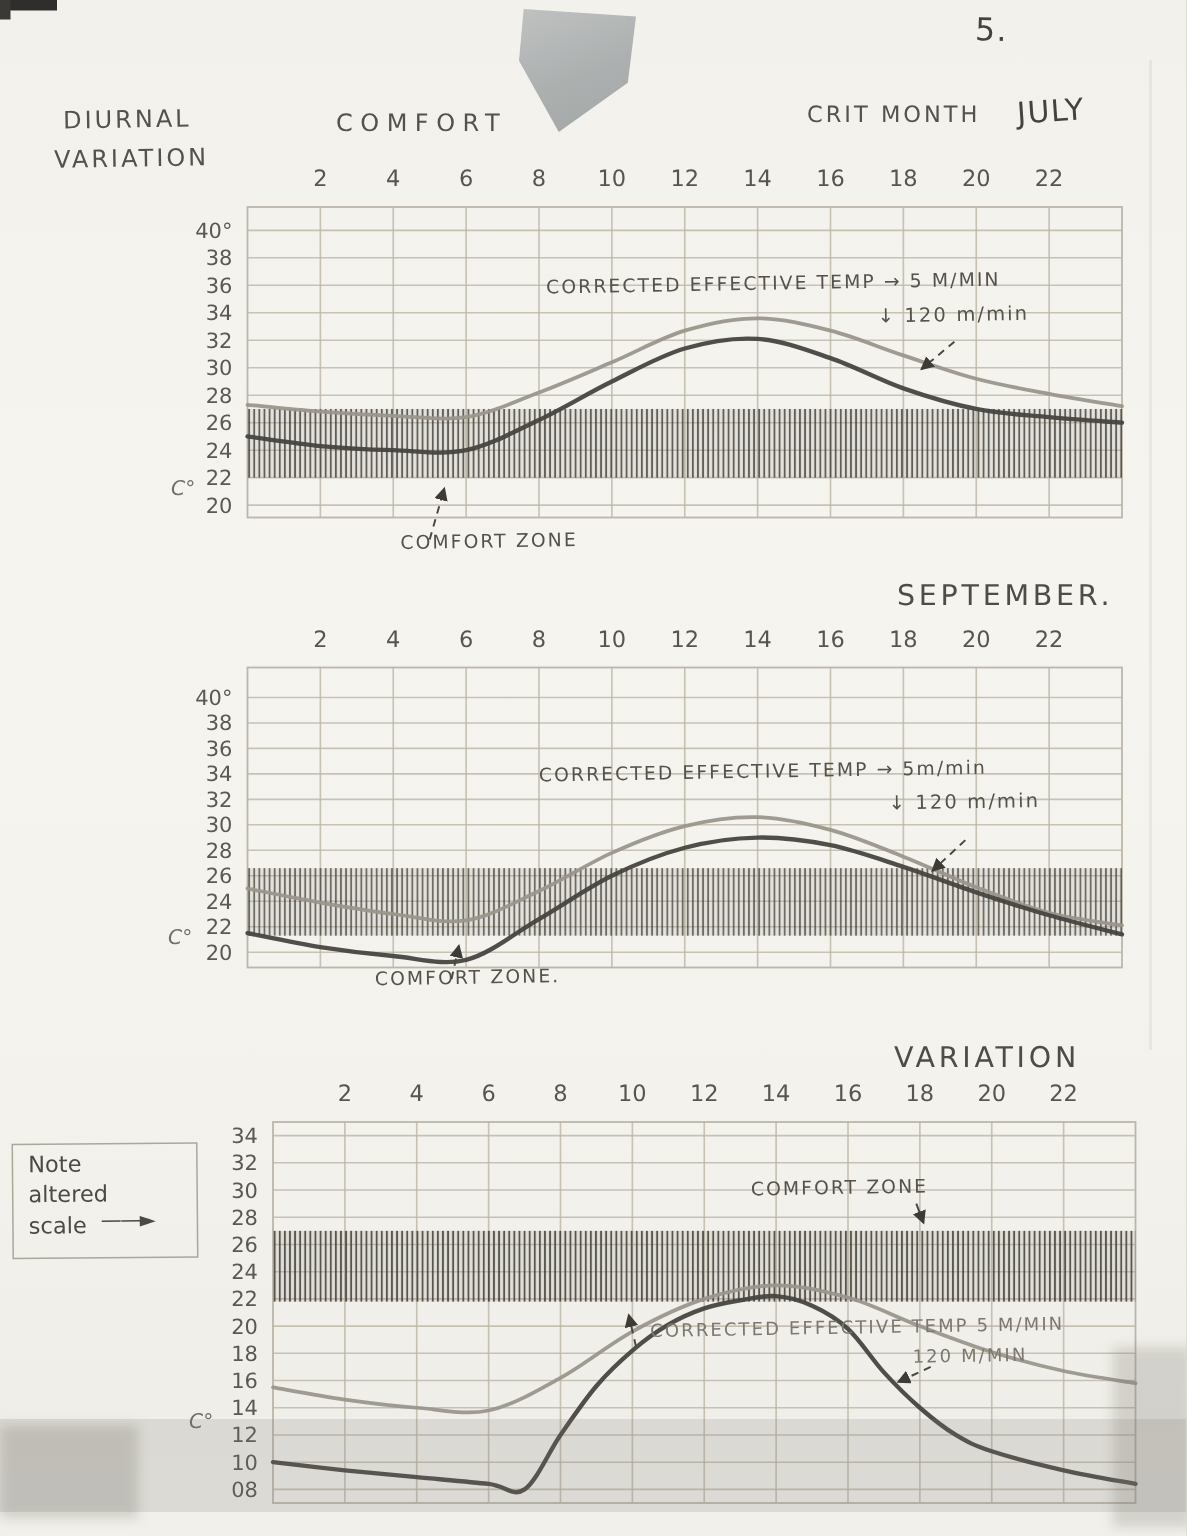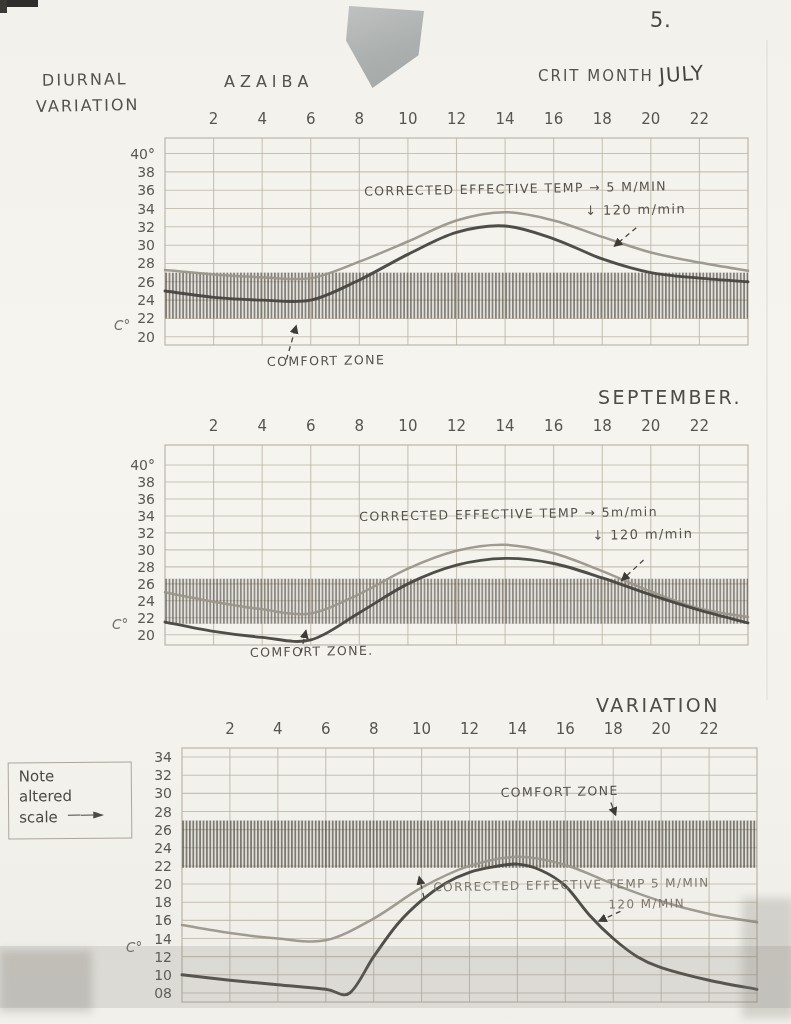--- a/index.html
+++ b/index.html
@@ -5,21 +5,21 @@
   html,body{margin:0;padding:0;background:#d8d6d0;}
   #page{position:relative;width:791px;height:1024px;overflow:hidden;
     background:linear-gradient(180deg,#f2f1ec 0%,#f5f4ef 38%,#f3f2ec 72%,#efeee8 92%,#f1f0ea 100%);
     font-family:"DejaVu Sans", sans-serif; color:#504d47;}
   .abs{position:absolute;}
   .hand{letter-spacing:2px;color:#55524c;}
   .pagenum{left:650px;top:8px;font-size:21px;letter-spacing:1px;transform:rotate(2deg);color:#45433e;}
   .hdr1{left:42px;top:70px;font-size:16px;transform:rotate(-1deg);}
   .hdr2{left:36px;top:96px;font-size:16px;transform:rotate(-1deg);}
   .loc{left:224px;top:72px;font-size:16px;letter-spacing:5px;}
-  .crit{left:538px;top:62px;font-size:15px;letter-spacing:2px;display:flex;align-items:baseline;gap:5px;}
+  .crit{left:538px;top:62px;font-size:15px;letter-spacing:2px;display:flex;align-items:baseline;gap:24px;}
   .crit .big{font-size:20px;transform:rotate(-4deg);letter-spacing:1px;color:#45433e;}
   .month-title{font-size:19px;letter-spacing:2.5px;color:#4e4c47;}
   .tape{left:346px;top:6px;width:78px;height:82px;
     background:linear-gradient(160deg,#b9bcbc 0%,#a4a8a8 55%,#9a9e9e 100%);
     clip-path:polygon(4% 0,100% 6%,93% 60%,34% 100%,0 42%);opacity:.9;}
   .corner-tl-a{left:0;top:0;width:38px;height:7px;background:#2f2e2c;}
   .corner-tl-b{left:0;top:0;width:7px;height:13px;background:#3a3936;}
   .crease{left:766px;top:40px;width:2px;height:660px;background:rgba(100,95,85,.08);}
   #side-note{left:8px;top:762px;width:112px;height:72px;border:1px solid rgba(150,142,128,.75);
     font-size:15px;line-height:1.35;padding:3px 0 0 10px;color:#4c4a45;transform:rotate(-.5deg);}
@@ -35,21 +35,21 @@
 
   <div class="abs corner-tl-a"></div>
   <div class="abs corner-tl-b"></div>
   <div class="abs tape"></div>
   <div class="abs crease"></div>
 
   <div class="abs pagenum">5.</div>
 
   <div class="abs hand hdr1">DIURNAL</div>
   <div class="abs hand hdr2">VARIATION</div>
-  <div class="abs hand loc">AZAIBA</div>
+  <div class="abs hand loc">COMFORT</div>
   <div class="abs hand crit">
     <span>CRIT MONTH</span>
     <span class="big">JULY</span>
   </div>
 
   <svg id="chart-july" class="abs" style="left:110px;top:88px" width="672" height="300" viewBox="0 0 672 300">
       <defs>
         <marker id="arr0" markerWidth="8" markerHeight="8" refX="6" refY="3.5" orient="auto">
           <path d="M0,0L7,3.5L0,7Z" fill="#3e3b36"></path>
         </marker>

